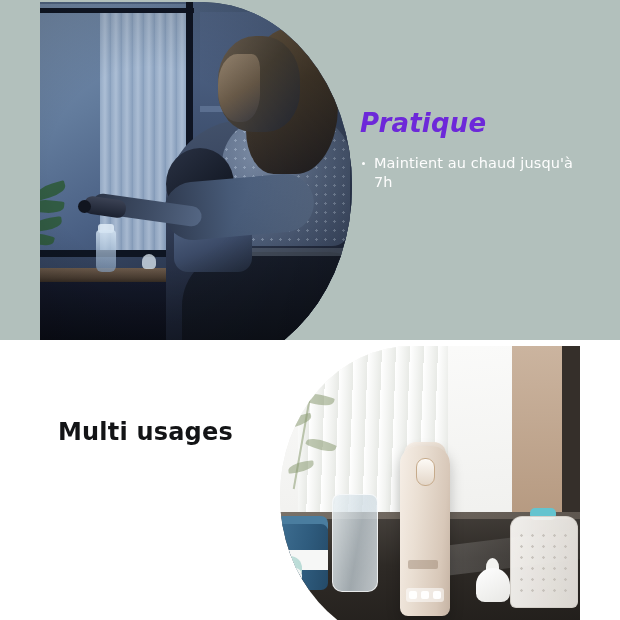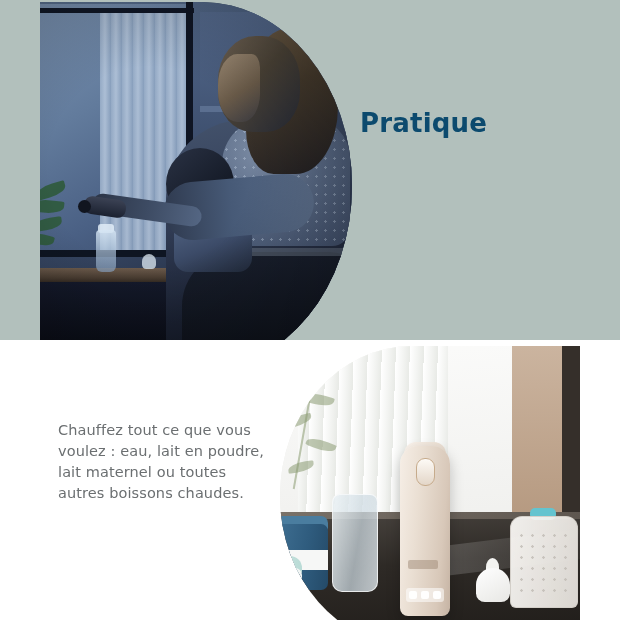--- a/index.html
+++ b/index.html
@@ -89,21 +89,21 @@
     background:linear-gradient(180deg,#3b4254 0%,#1b2130 100%);transform:rotate(8deg);}
   .t-device-cap{position:absolute;left:38px;top:198px;width:13px;height:13px;border-radius:50%;
     background:#11151f;}
   .t-vignette{position:absolute;inset:0;
     background:radial-gradient(ellipse at 35% 45%,rgba(0,0,0,0) 35%,rgba(0,0,0,.38) 100%);}
 
   
   .top-copy{position:absolute;left:360px;top:110px;width:230px;}
   .heading-light{
     font-family:"DejaVu Sans", sans-serif;
-    font-weight:700;font-size:26px;letter-spacing:.2px;color:#0c4a6e;margin:0 0 18px 0;line-height:1;
+    font-weight:700;font-size:26px;letter-spacing:.2px;color:#6d28d9;margin:0 0 18px 0;line-height:1;font-style:italic;
   }
   .bullets{list-style:none;margin:0;padding:0;}
   .bullets li{
     position:relative;padding-left:14px;margin-bottom:3px;
     font-family:"DejaVu Sans", sans-serif;
     font-size:14.5px;line-height:19px;color:#fdfdfd;letter-spacing:.1px;
   }
   .bullets li::before{
     content:"";position:absolute;left:2px;top:8px;width:3px;height:3px;border-radius:50%;
     background:#fdfdfd;
@@ -235,20 +235,21 @@
         <div class="t-reach"></div>
         <div class="t-device"></div>
         <div class="t-device-cap"></div>
         <div class="t-vignette"></div>
       </div>
     </figure>
 
     <div class="top-copy">
       <h2 class="heading-light">Pratique</h2>
       <ul class="bullets">
+        <li>Maintient au chaud jusqu'à 7h</li>
       </ul>
     </div>
   </section>
 
   <section class="panel-bot">
 
     <figure class="photo-bot">
       <div class="b-wall"></div>
       <div class="b-curtain"></div>
       <div class="b-rightwall"></div>
@@ -285,22 +286,17 @@
       <div class="b-btn"></div>
       <div class="b-logo"></div>
       <div class="b-panel">
         <i style="left:3px;"></i>
           <i style="left:15px;"></i>
           <i style="left:27px;"></i>
       </div>
     </figure>
 
     <div class="bot-copy">
-      <p class="para">
-        <span>Chauffez tout ce que vous</span>
-        <span>voulez : eau, lait en poudre,</span>
-        <span>lait maternel ou toutes</span>
-        <span>autres boissons chaudes.</span>
-      </p>
+      <h2 class="heading-dark">Multi usages</h2>
     </div>
   </section>
 
 </div>
 
 </body></html>

